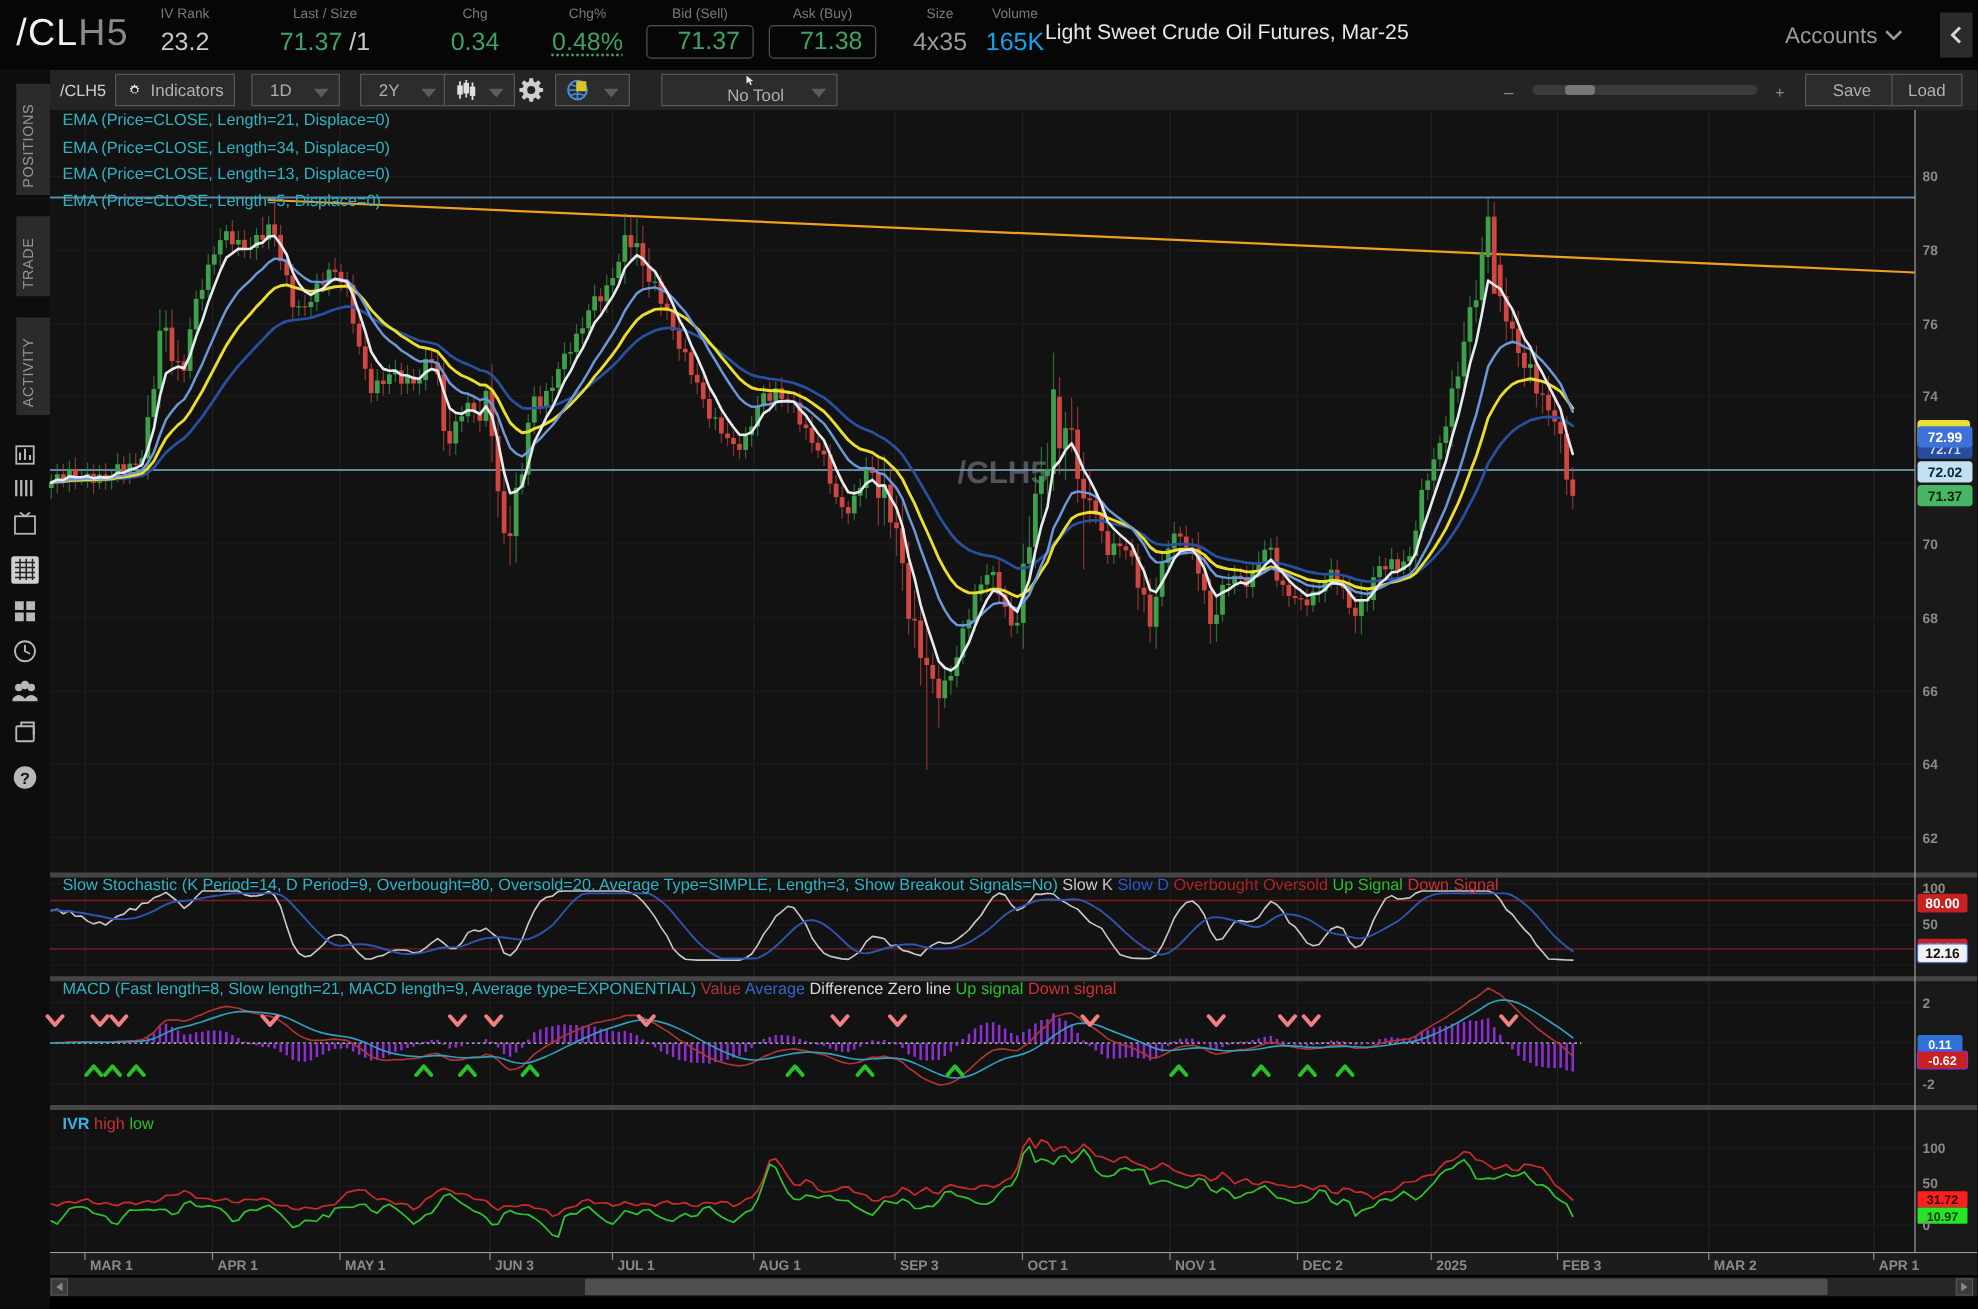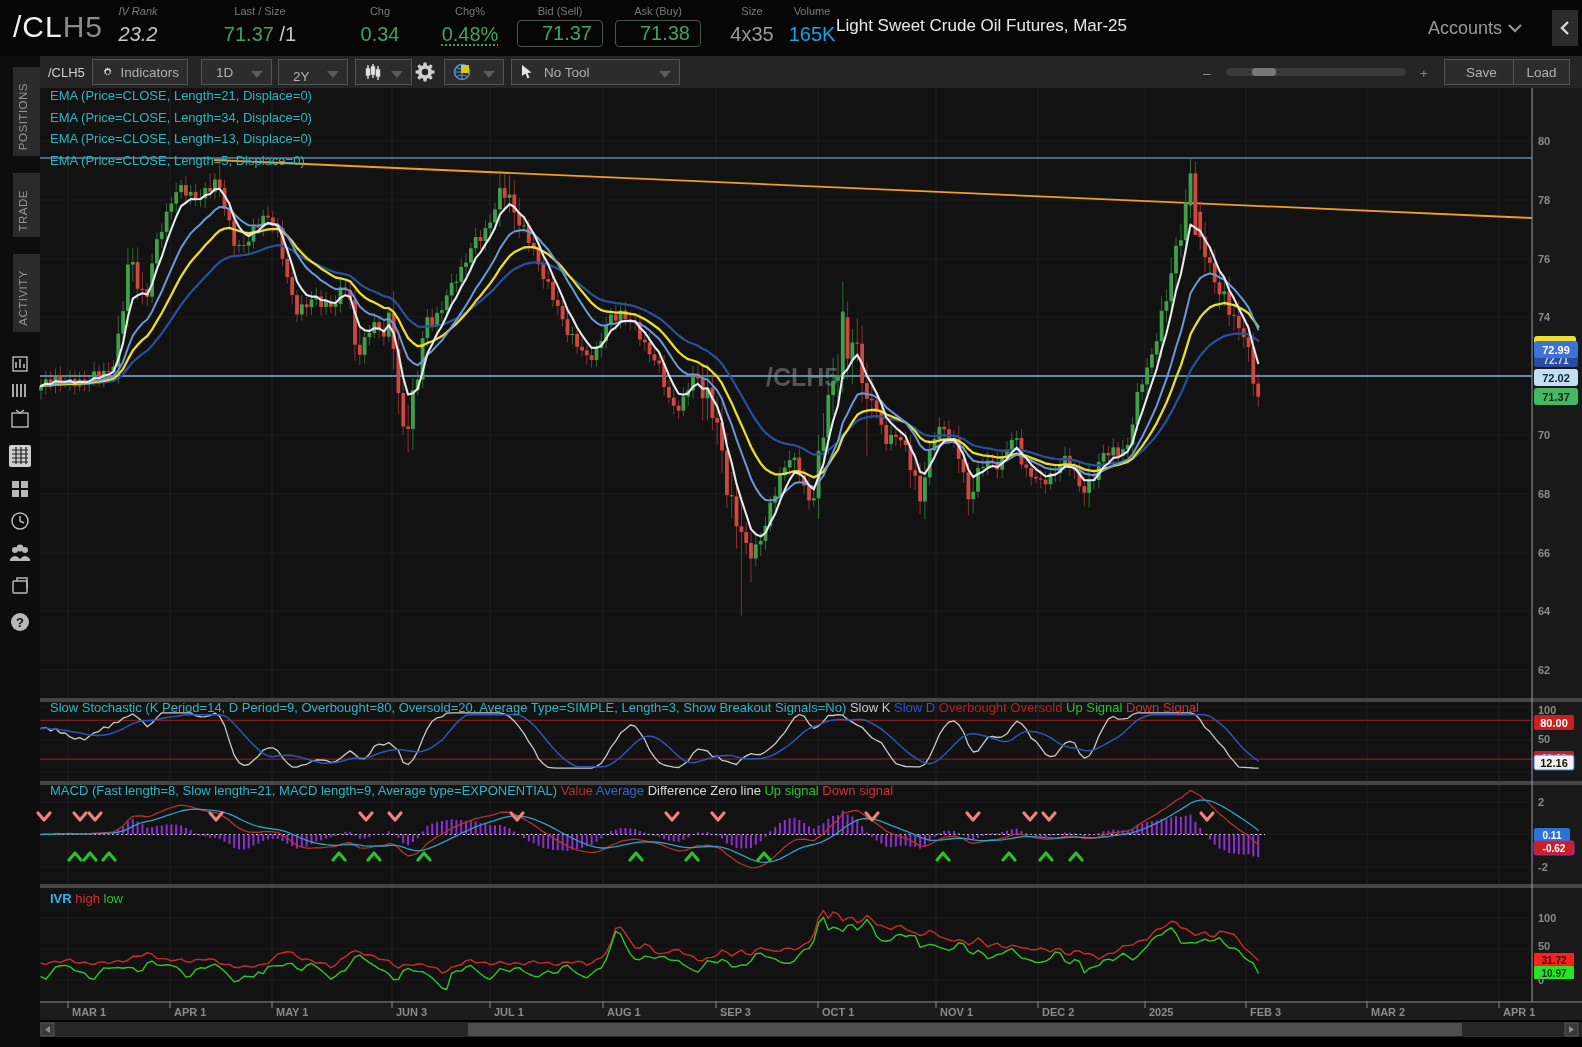--- a/index.html
+++ b/index.html
@@ -27,21 +27,21 @@
 .vtab{position:absolute;left:13px;width:27px;background:#2b2b2b;border-bottom:3px solid #0d0d0d;}
 .vtab span{position:absolute;left:4px;bottom:6px;color:#969696;font-size:11.5px;letter-spacing:.5px;
   writing-mode:vertical-rl;transform:rotate(180deg);}
 #chart{position:absolute;left:0;top:88px;}
 .axl{font-size:11px;fill:#8a8a8a;font-weight:bold;}
 .hdr{font-size:13px;fill:#2db4c4;}
 </style></head>
 <body>
 <div id="topbar">
 <div id="sym">/CL<span>H5</span></div>
-<div class="col" style="left:108px;width:60px;font-style:italic;">
+<div class="col" style="left:118px;width:60px;">
       <div class="lb">IV Rank</div>
       <div class="vl">23.2</div>
     </div>
 <div class="col" style="left:200px;width:120px;">
       <div class="lb">Last / Size</div>
       <div class="vl"><span class="grn">71.37</span> /1</div>
     </div>
 <div class="col" style="left:345px;width:70px;">
       <div class="lb">Chg</div>
       <div class="vl grn">0.34</div>
@@ -77,21 +77,21 @@
         <g fill="#e8e8e8">
           <path d="M10 3 l1.2 2.4 2.6-.8-.6 2.6 2.5 1-2.1 1.7 1.4 2.3-2.7.1-.5 2.6-2-1.8-2 1.8-.5-2.6-2.7-.1 1.4-2.3-2.1-1.7 2.5-1-.6-2.6 2.6.8z"></path>
           <circle cx="10" cy="10" r="3" fill="#1f1f1f"></circle>
         </g>
       </svg>
 <span>Indicators</span>
     </div>
 <div class="tbtn drop" style="left:201px;width:71px;">
       <span>1D</span>
     </div>
-<div class="tbtn drop" style="left:278px;width:70px;align-items:flex-end;">
+<div class="tbtn drop" style="left:288px;width:70px;">
       <span>2Y</span>
     </div>
 <div class="tbtn drop" style="left:355px;width:57px;">
 <svg width="18" height="18" viewBox="0 0 18 18">
         <g stroke="#e0e0e0" stroke-width="1.4" fill="#e0e0e0">
           <line x1="4" y1="2" x2="4" y2="16"></line>
           <rect x="2.5" y="6" width="3" height="6"></rect>
           <line x1="9" y1="1" x2="9" y2="15"></line>
           <rect x="7.5" y="4" width="3" height="7"></rect>
           <line x1="14" y1="3" x2="14" y2="17"></line>
@@ -105,21 +105,21 @@
         <circle cx="11" cy="11" r="3.2" fill="#222"></circle>
       </svg>
     </div>
 <div class="tbtn drop" style="left:444px;width:60px;">
 <svg width="18" height="18" viewBox="0 0 18 18">
         <circle cx="9" cy="9" r="7.5" fill="none" stroke="#4a90d9" stroke-width="1.6"></circle>
         <path d="M1.5 9 h15 M9 1.5 v15 M3.5 4.5 q5.5 3 11 0 M3.5 13.5 q5.5 -3 11 0" stroke="#4a90d9" stroke-width="1.2" fill="none"></path>
         <rect x="8" y="2" width="8" height="8" fill="#d8c820"></rect>
       </svg>
     </div>
-<div class="tbtn drop" style="left:511px;width:169px;">
+<div class="tbtn drop" style="left:529px;width:141px;flex-direction:column;">
 <svg width="14" height="16" viewBox="0 0 14 16">
         <path d="M2 1 L2 12 L5.5 9.5 L7.5 14.5 L9.5 13.5 L7.5 9 L11.5 8.5 Z" fill="#e8e8e8"></path>
       </svg>
 <span style="margin-left:10px;">No Tool</span>
     </div>
 <span style="position:absolute;left:1203px;top:9px;color:#8a8a8a;font-size:14px;">–</span>
 <div id="zoomtrack">
       <div id="zoomthumb"></div>
     </div>
 <span style="position:absolute;left:1420px;top:10px;color:#8a8a8a;font-size:13px;">+</span>

